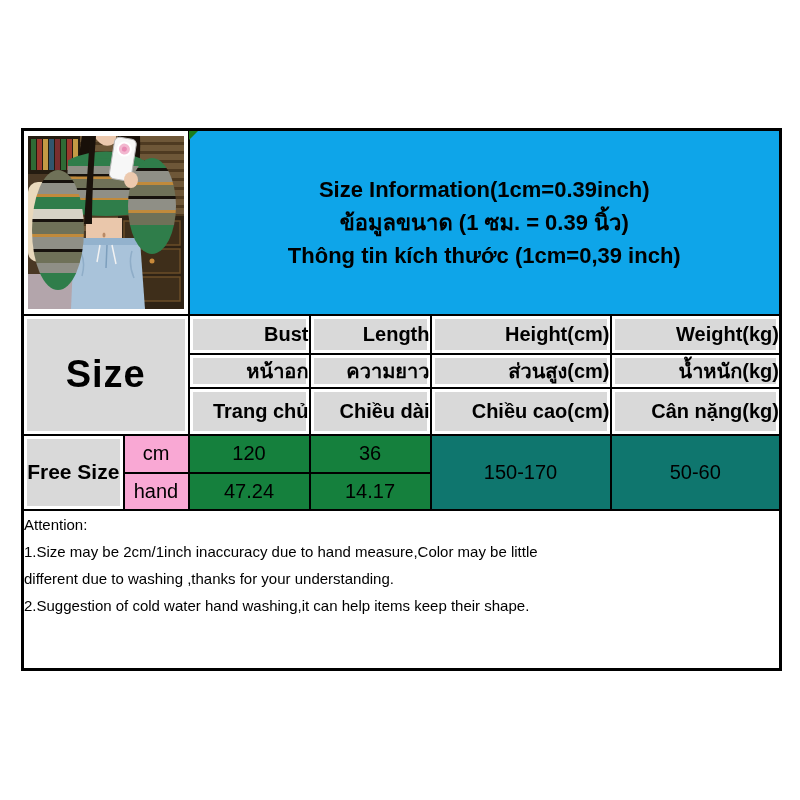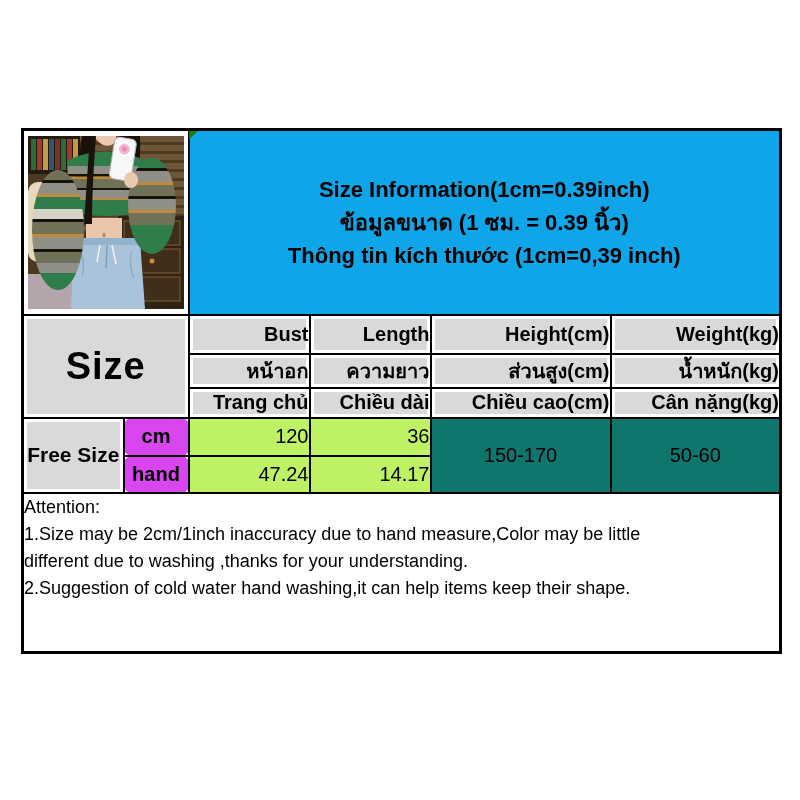--- a/index.html
+++ b/index.html
@@ -12,25 +12,25 @@
   table.size-table{border:3px solid #000;}
   table.size-table td{border:2px solid #000;padding:0;overflow:hidden;}
   
   td.photo-cell{background:#ffffff;vertical-align:middle;text-align:center;}
   td.title-cell{background:#0ea5e9;text-align:center;vertical-align:middle;}
   .title-line{font-weight:bold;font-size:22px;line-height:33px;}
   td.gray{background:#d9d9d9;box-shadow:inset 0 0 0 3px #fff;text-align:center;vertical-align:middle;}
   td.corner{font-weight:bold;font-size:38px;letter-spacing:1px;}
   td.hdr{font-weight:bold;font-size:20px;text-align:right;}
   td.rowlabel{font-weight:bold;font-size:21px;margin-top:42px;}
-  td.unit{background:#d946ef;text-align:center;vertical-align:middle;font-weight:bold;font-size:20px;border-radius:8px;}
-  td.val{background:#bef264;text-align:right;vertical-align:middle;font-size:20px;}
+  td.unit{background:#f9a8d4;text-align:center;vertical-align:middle;font-weight:normal;font-size:20px;}
+  td.val{background:#15803d;text-align:center;vertical-align:middle;font-size:20px;}
   td.range{background:#0f766e;text-align:center;vertical-align:middle;font-size:20px;}
   td.attention-cell{background:#ffffff;vertical-align:top;padding:6px 6px 0 5px;}
-  .att-line{font-size:18px;line-height:27px;}
+  .att-line{font-size:15px;line-height:27px;}
   .marker{
     position:absolute;left:168px;top:3px;width:9px;height:9px;background:#1c7c1c;
     -webkit-clip-path:polygon(0 0,100% 0,0 100%);clip-path:polygon(0 0,100% 0,0 100%);
   }
   svg.photo{display:block;margin:0 auto;}
 </style>
 </head>
 <body>
 
 <div class="canvas">
@@ -191,21 +191,21 @@
         <td class="gray hdr">Weight(kg)</td>
       </tr>
 
       <tr style="height:22px">
         <td class="gray hdr">หน้าอก</td>
         <td class="gray hdr">ความยาว</td>
         <td class="gray hdr">ส่วนสูง(cm)</td>
         <td class="gray hdr">น้ำหนัก(kg)</td>
       </tr>
 
-      <tr style="height:30px">
+      <tr style="height:47px">
         <td class="gray hdr">Trang chủ</td>
         <td class="gray hdr">Chiều dài</td>
         <td class="gray hdr">Chiều cao(cm)</td>
         <td class="gray hdr">Cân nặng(kg)</td>
       </tr>
 
       <tr style="height:38px">
         <td class="gray rowlabel" rowspan="2">Free Size</td>
         <td class="unit">cm</td>
         <td class="val">120</td>

